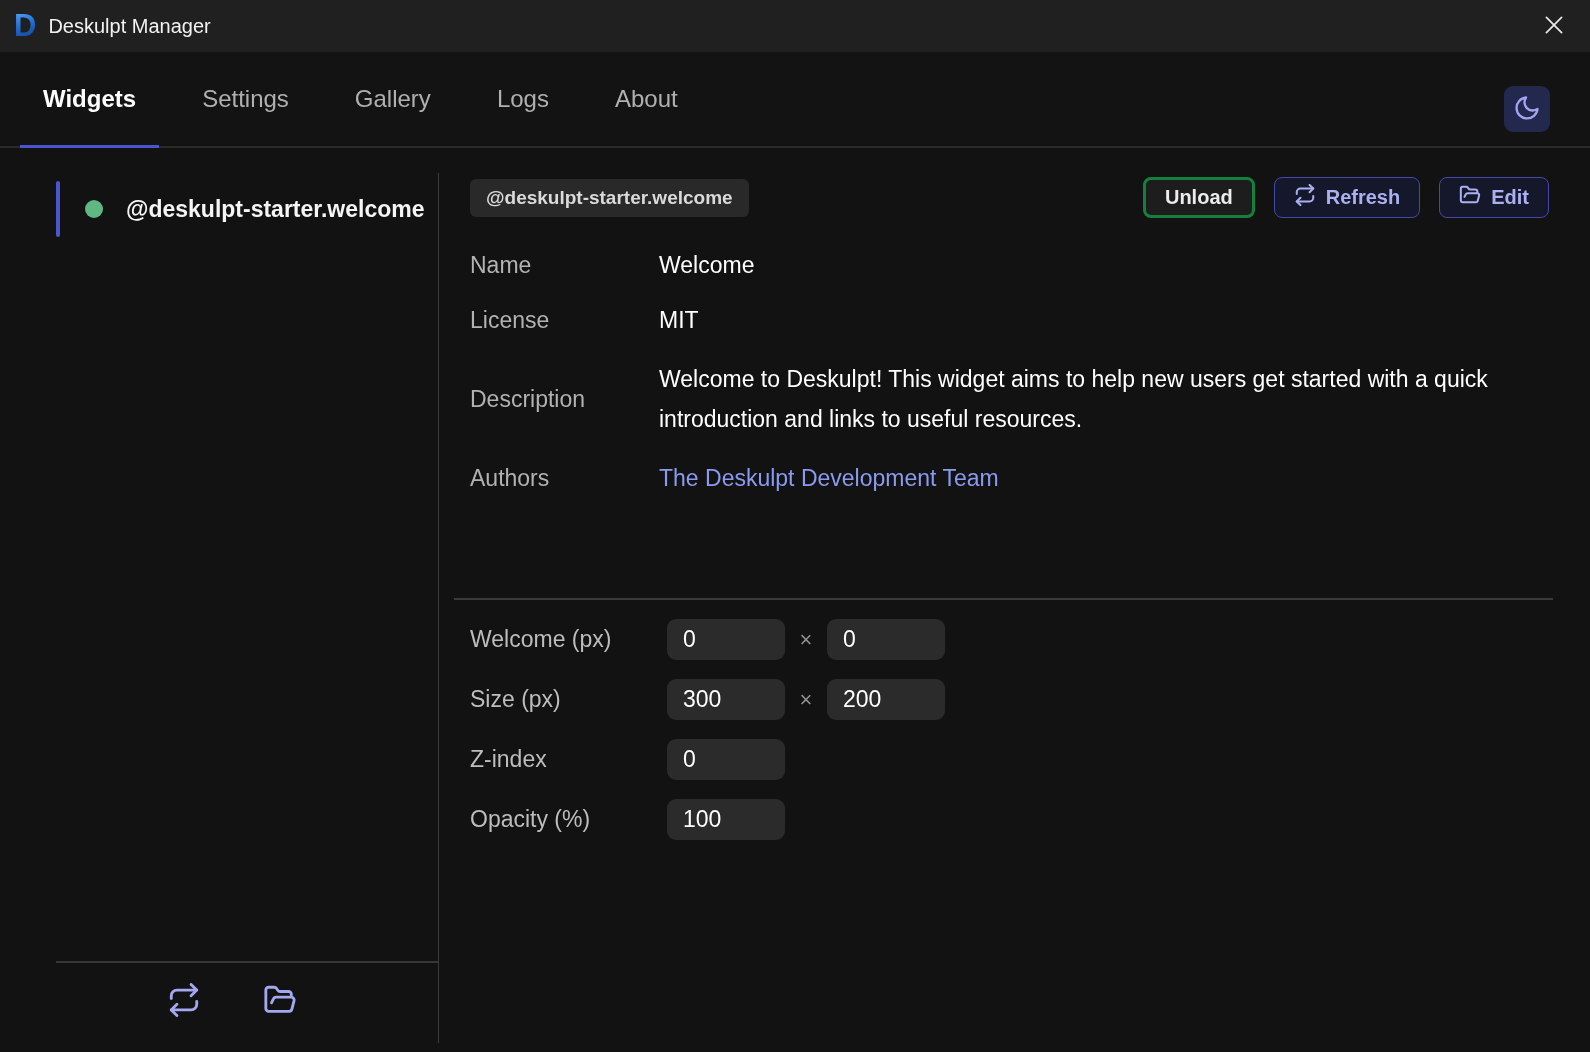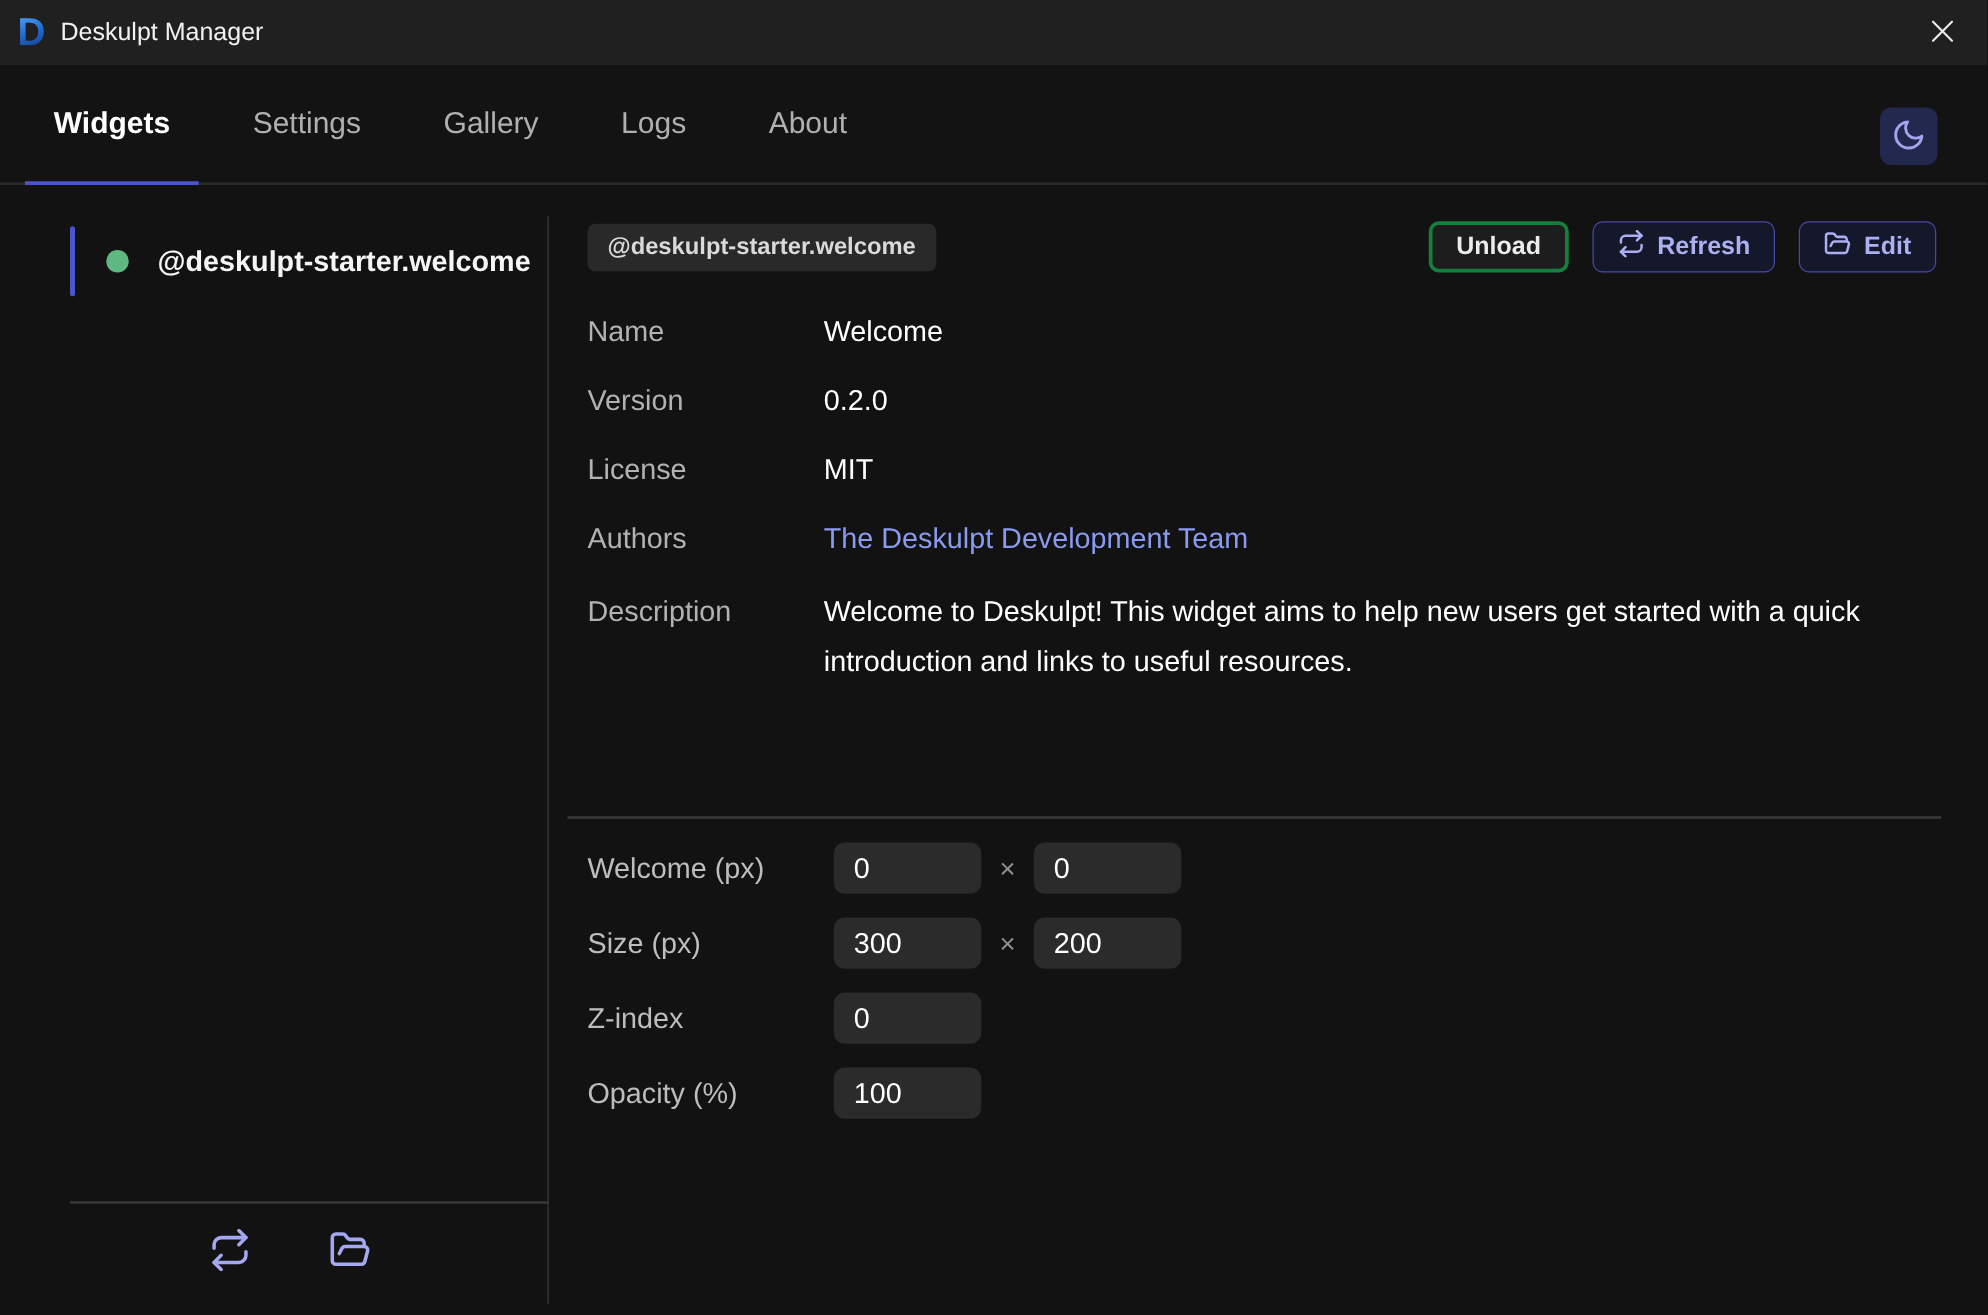--- a/index.html
+++ b/index.html
@@ -175,21 +175,21 @@
     color: #ececec;
   }
   .btn-accent {
     background: #15172a;
     border: 1px solid #4549a8;
     color: #abb0f3;
   }
 
   
   .fields { margin-top: 31px; font-size: 23px; }
-  .field-row { display: flex; margin-bottom: 23px; line-height: 32px; }
+  .field-row { display: flex; margin-bottom: 23px; line-height: 32px; align-items: center; }
   .field-label { width: 189px; flex-shrink: 0; color: #b2b2b2; }
   .field-value { color: #ffffff; }
   .field-value.link { color: #8a9bef; cursor: pointer; }
   .field-row.description .field-value { line-height: 40px; max-width: 885px; }
   .field-row.description { line-height: 40px; }
 
   .main-divider {
     height: 2px;
     background: #3a3a3a;
     margin: 104px -4px 0 -16px;
@@ -308,34 +308,30 @@
         </button>
       </div>
     </div>
 
     <div class="fields">
       <div class="field-row">
         <span class="field-label">Name</span>
         <span class="field-value">Welcome</span>
       </div>
       <div class="field-row">
-        <span class="field-label">Version</span>
-        <span class="field-value">0.2.0</span>
-      </div>
-      <div class="field-row">
         <span class="field-label">License</span>
         <span class="field-value">MIT</span>
+      </div>
+      <div class="field-row description">
+        <span class="field-label">Description</span>
+        <span class="field-value">Welcome to Deskulpt! This widget aims to help new users get started with a quick introduction and links to useful resources.</span>
       </div>
       <div class="field-row">
         <span class="field-label">Authors</span>
         <span class="field-value link">The Deskulpt Development Team</span>
-      </div>
-      <div class="field-row description">
-        <span class="field-label">Description</span>
-        <span class="field-value">Welcome to Deskulpt! This widget aims to help new users get started with a quick introduction and links to useful resources.</span>
       </div>
     </div>
 
     <div class="main-divider"></div>
 
     <div class="settings">
       <div class="settings-row">
         <span class="settings-label">Welcome (px)</span>
         <input class="num-input" value="0" style="">
         <span class="dim-sep">×</span>

